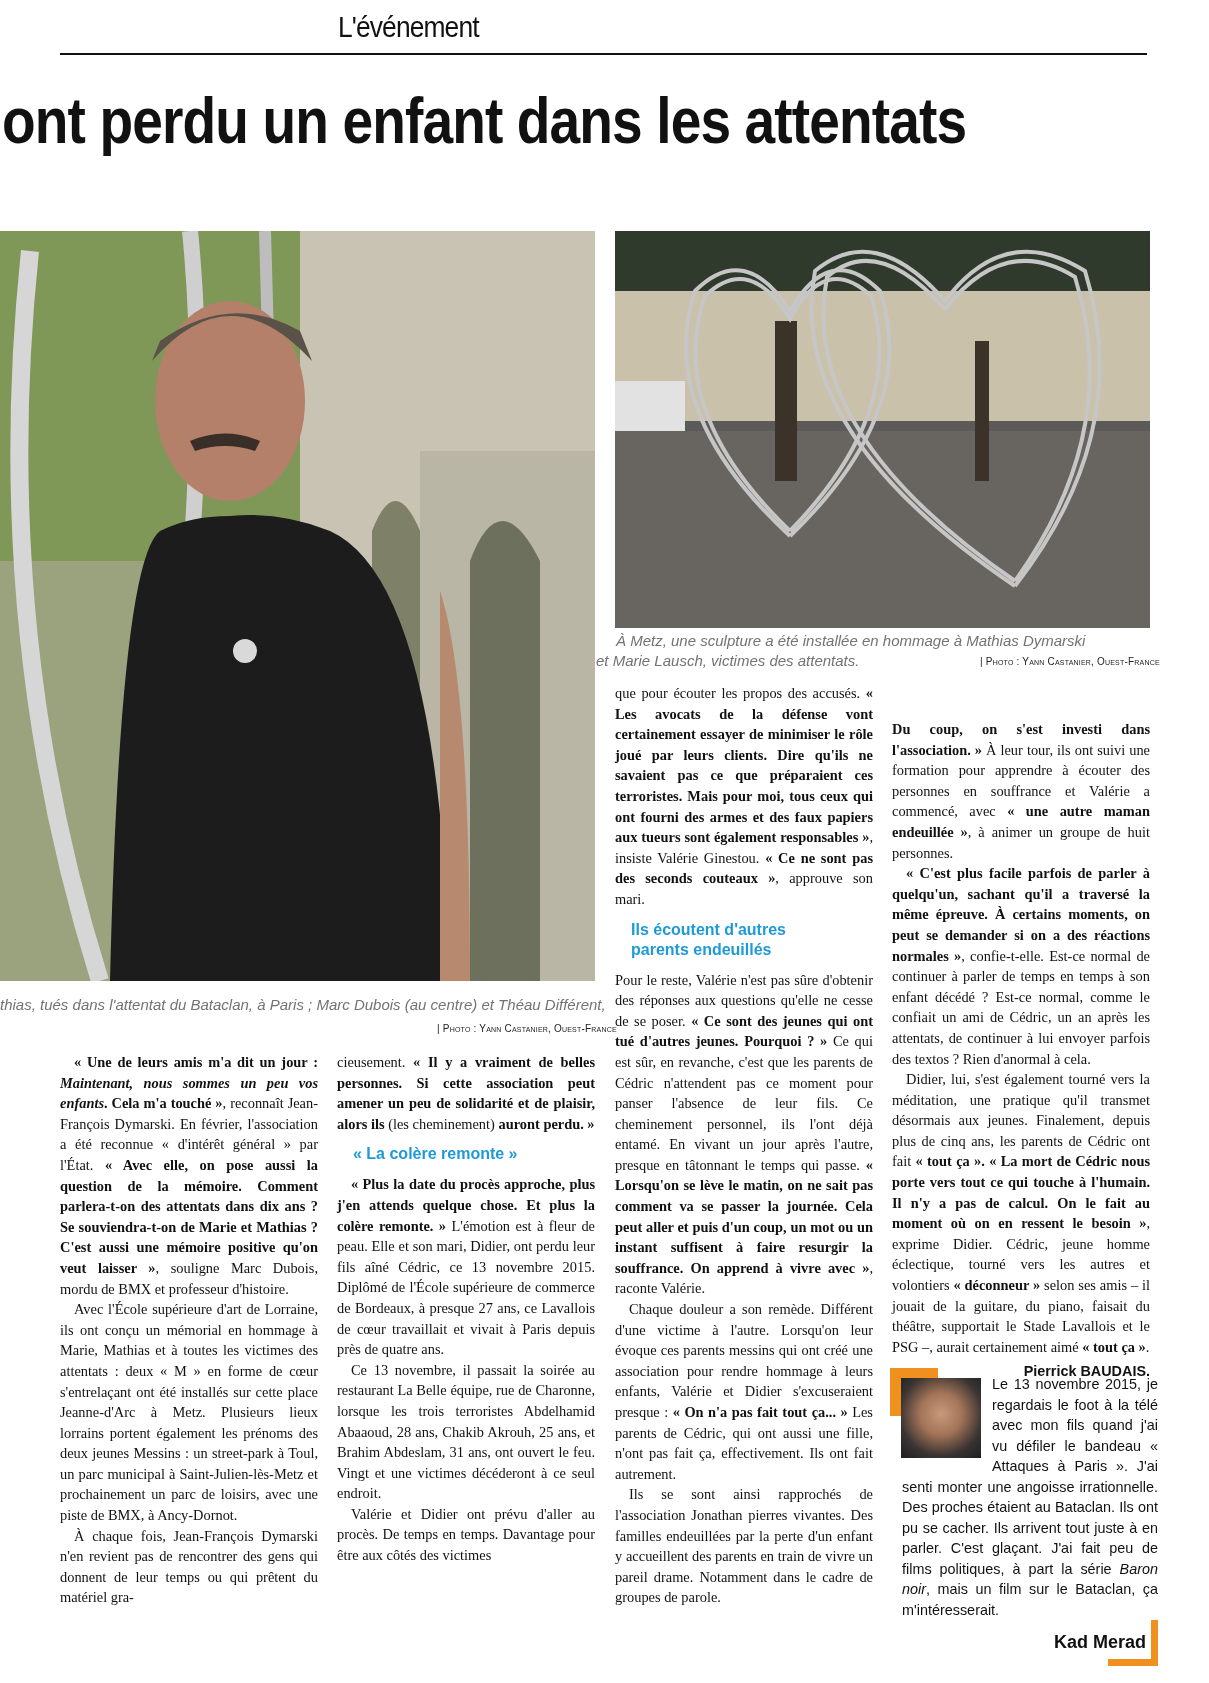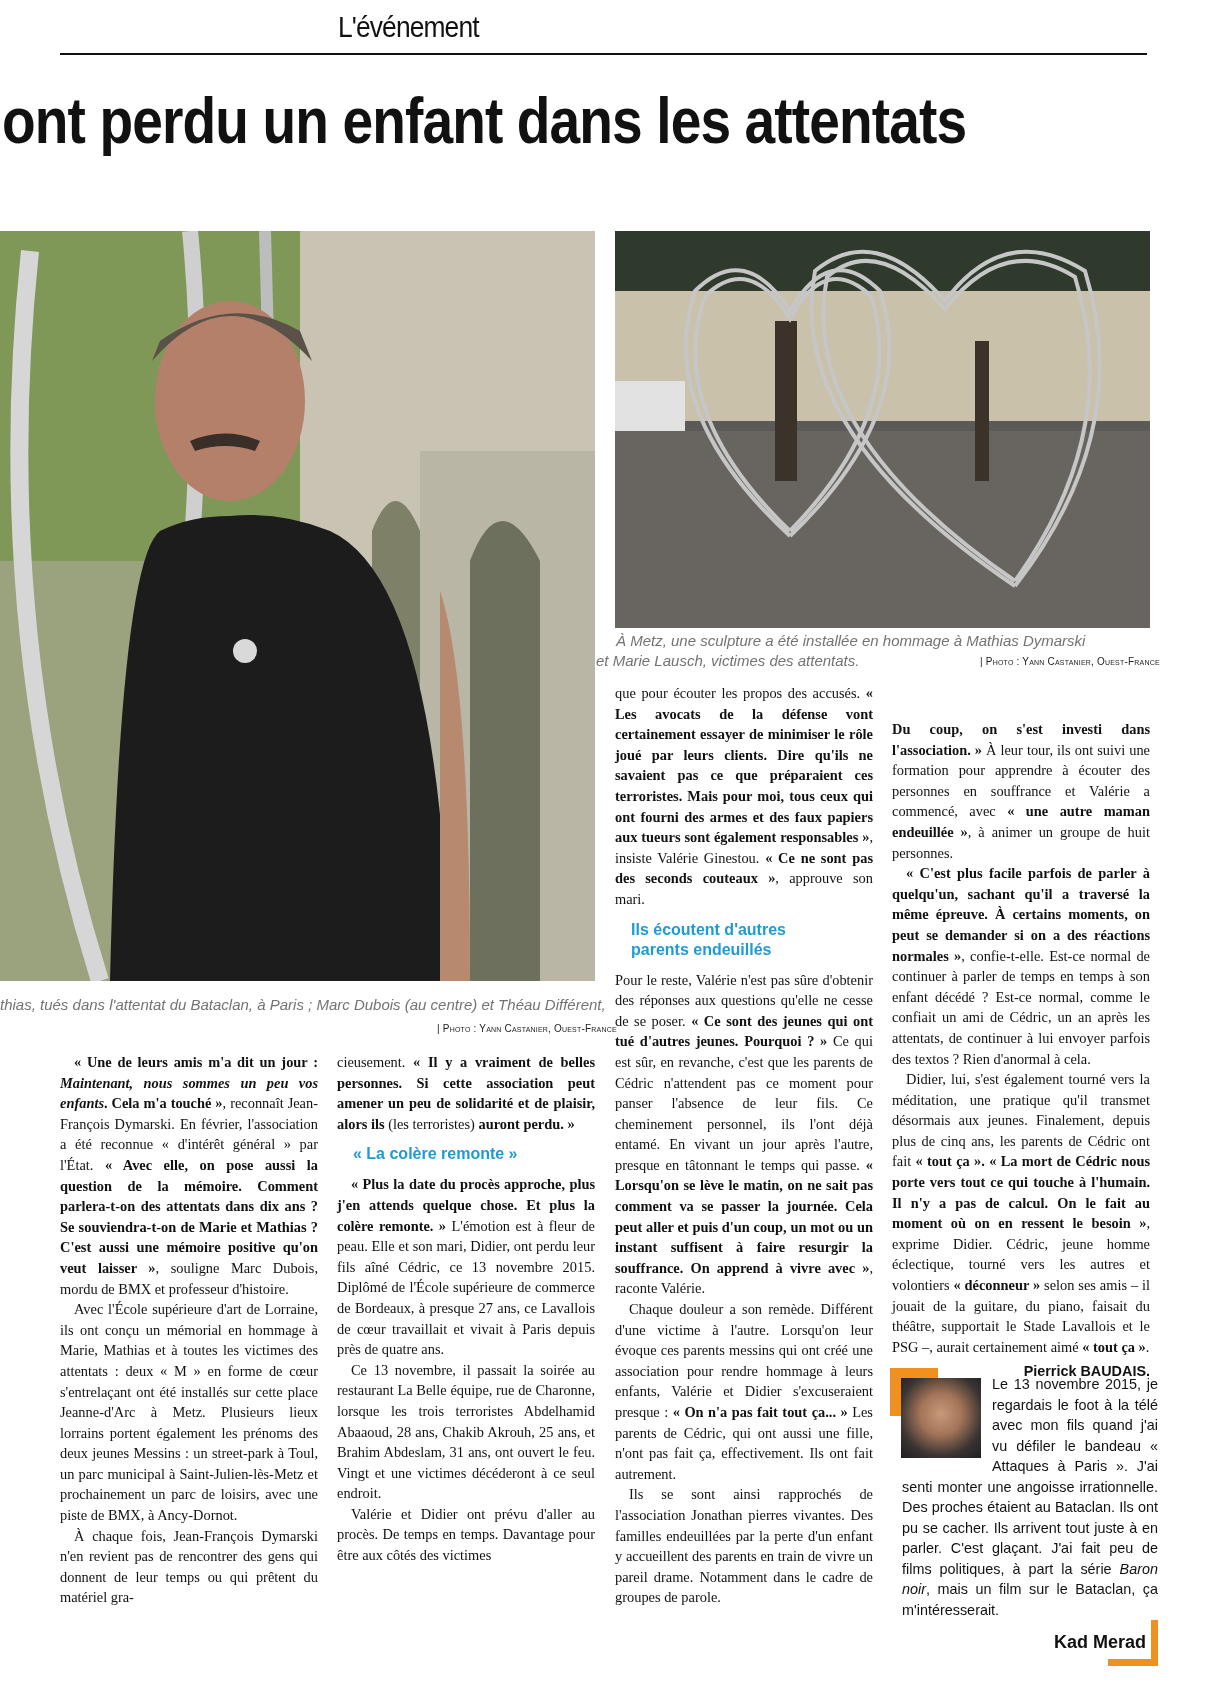--- a/index.html
+++ b/index.html
@@ -83,21 +83,21 @@
 
 <div class="col" style="left:60px; top:1052px; width:258px;">
   <p>
     <b>« Une de leurs amis m'a dit un jour : </b><b><i>Maintenant, nous sommes un peu vos enfants</i></b><b>. Cela m'a touché »</b><span>, reconnaît Jean-François Dymarski. En février, l'association a été reconnue « d'intérêt général » par l'État. </span><b>« Avec elle, on pose aussi la question de la mémoire. Comment parlera-t-on des attentats dans dix ans ? Se souviendra-t-on de Marie et Mathias ? C'est aussi une mémoire positive qu'on veut laisser »</b><span>, souligne Marc Dubois, mordu de BMX et professeur d'histoire.</span>
   </p>
   <p>Avec l'École supérieure d'art de Lorraine, ils ont conçu un mémorial en hommage à Marie, Mathias et à toutes les victimes des attentats : deux « M » en forme de cœur s'entrelaçant ont été installés sur cette place Jeanne-d'Arc à Metz. Plusieurs lieux lorrains portent également les prénoms des deux jeunes Messins : un street-park à Toul, un parc municipal à Saint-Julien-lès-Metz et prochainement un parc de loisirs, avec une piste de BMX, à Ancy-Dornot.</p>
   <p>À chaque fois, Jean-François Dymarski n'en revient pas de rencontrer des gens qui donnent de leur temps ou qui prêtent du matériel gra-</p>
 </div>
 
 <div class="col" style="left:337px; top:1052px; width:258px;">
-  <p class="noindent"><span>cieusement. </span><b>« Il y a vraiment de belles personnes. Si cette association peut amener un peu de solidarité et de plaisir, alors ils </b><span>(les terroristes) </span><b>auront perdu. »</b></p>
+  <p class="noindent"><span>cieusement. </span><b>« Il y a vraiment de belles personnes. Si cette association peut amener un peu de solidarité et de plaisir, alors ils </b><span>(les cheminement) </span><b>auront perdu. »</b></p>
   <div class="subhead">« La colère remonte »</div>
   <p><b>« Plus la date du procès approche, plus j'en attends quelque chose. Et plus la colère remonte. »</b><span> L'émotion est à fleur de peau. Elle et son mari, Didier, ont perdu leur fils aîné Cédric, ce 13 novembre 2015. Diplômé de l'École supérieure de commerce de Bordeaux, à presque 27 ans, ce Lavallois de cœur travaillait et vivait à Paris depuis près de quatre ans.</span></p>
   <p>Ce 13 novembre, il passait la soirée au restaurant La Belle équipe, rue de Charonne, lorsque les trois terroristes Abdelhamid Abaaoud, 28 ans, Chakib Akrouh, 25 ans, et Brahim Abdeslam, 31 ans, ont ouvert le feu. Vingt et une victimes décéderont à ce seul endroit.</p>
   <p>Valérie et Didier ont prévu d'aller au procès. De temps en temps. Davantage pour être aux côtés des victimes</p>
 </div>
 
 <div class="col" style="left:615px; top:683px; width:258px;">
   <p class="noindent"><span>que pour écouter les propos des accusés. </span><b>« Les avocats de la défense vont certainement essayer de minimiser le rôle joué par leurs clients. Dire qu'ils ne savaient pas ce que préparaient ces terroristes. Mais pour moi, tous ceux qui ont fourni des armes et des faux papiers aux tueurs sont également responsables »</b><span>, insiste Valérie Ginestou. </span><b>« Ce ne sont pas des seconds couteaux »</b><span>, approuve son mari.</span></p>
   <div class="subhead"><span>Ils écoutent d'autres</span><br><span>parents endeuillés</span></div>
   <p class="noindent"><span>Pour le reste, Valérie n'est pas sûre d'obtenir des réponses aux questions qu'elle ne cesse de se poser. </span><b>« Ce sont des jeunes qui ont tué d'autres jeunes. Pourquoi ? »</b><span> Ce qui est sûr, en revanche, c'est que les parents de Cédric n'attendent pas ce moment pour panser l'absence de leur fils. Ce cheminement personnel, ils l'ont déjà entamé. En vivant un jour après l'autre, presque en tâtonnant le temps qui passe. </span><b>« Lorsqu'on se lève le matin, on ne sait pas comment va se passer la journée. Cela peut aller et puis d'un coup, un mot ou un instant suffisent à faire resurgir la souffrance. On apprend à vivre avec »</b><span>, raconte Valérie.</span></p>

